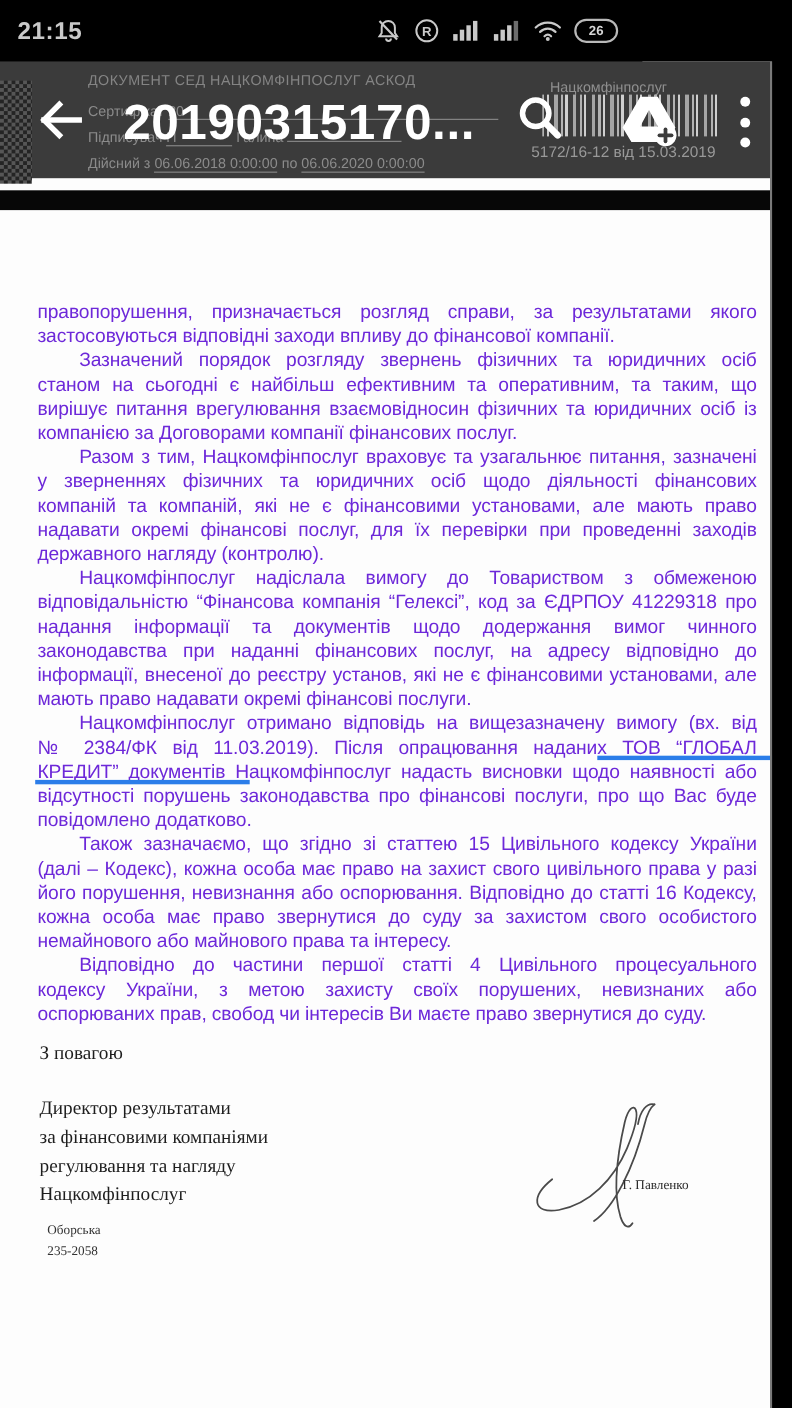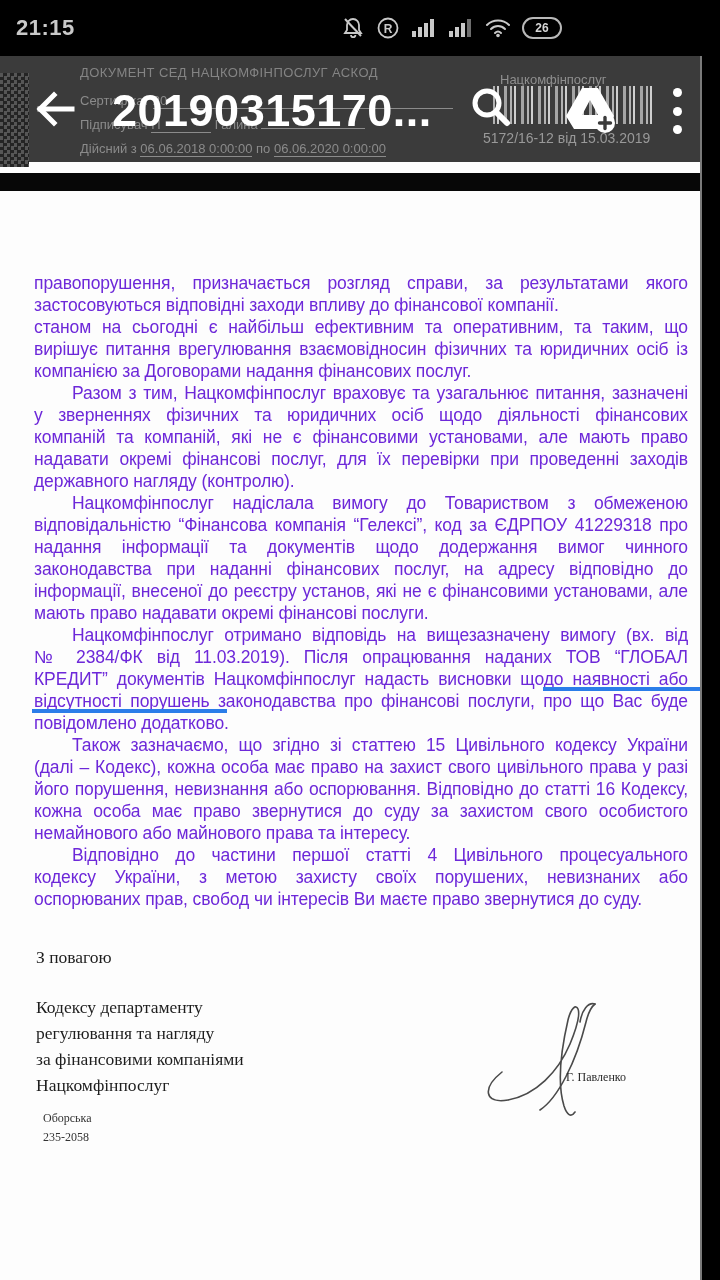--- a/index.html
+++ b/index.html
@@ -75,23 +75,24 @@
 </style>
 </head>
 <body>
 
 <div class="page">
   <div class="scan-black-band"></div>
 
   <div class="doc-body" id="doc-body">
       <div class="doc-line">правопорушення, призначається розгляд справи, за результатами якого</div>
       <div class="doc-line last">застосовуються відповідні заходи впливу до фінансової компанії.</div>
+      <div class="doc-line indent">Зазначений порядок розгляду звернень фізичних та юридичних осіб</div>
       <div class="doc-line">станом на сьогодні є найбільш ефективним та оперативним, та таким, що</div>
       <div class="doc-line">вирішує питання врегулювання взаємовідносин фізичних та юридичних осіб із</div>
-      <div class="doc-line last">компанією за Договорами надання фінансових послуг.</div>
+      <div class="doc-line last">компанією за Договорами компанії фінансових послуг.</div>
       <div class="doc-line indent">Разом з тим, Нацкомфінпослуг враховує та узагальнює питання, зазначені</div>
       <div class="doc-line">у зверненнях фізичних та юридичних осіб щодо діяльності фінансових</div>
       <div class="doc-line">компаній та компаній, які не є фінансовими установами, але мають право</div>
       <div class="doc-line">надавати окремі фінансові послуг, для їх перевірки при проведенні заходів</div>
       <div class="doc-line last">державного нагляду (контролю).</div>
       <div class="doc-line indent">Нацкомфінпослуг надіслала вимогу до Товариством з обмеженою</div>
       <div class="doc-line">відповідальністю “Фінансова компанія “Гелексі”, код за ЄДРПОУ 41229318 про</div>
       <div class="doc-line">надання інформації та документів щодо додержання вимог чинного</div>
       <div class="doc-line">законодавства при наданні фінансових послуг, на адресу відповідно до</div>
       <div class="doc-line">інформації, внесеної до реєстру установ, які не є фінансовими установами, але</div>
@@ -110,23 +111,23 @@
       <div class="doc-line">кодексу України, з метою захисту своїх порушених, невизнаних або</div>
       <div class="doc-line last">оспорюваних прав, свобод чи інтересів Ви маєте право звернутися до суду.</div>
     </div>
 
   <div class="blue-bar blue-bar-1"></div>
   <div class="blue-bar blue-bar-2"></div>
 
   <div class="doc-closing">З повагою</div>
 
   <div class="signoff" id="signoff">
-      <div>Кодексу департаменту</div>
+      <div>Директор результатами</div>
+      <div>за фінансовими компаніями</div>
       <div>регулювання та нагляду</div>
-      <div>за фінансовими компаніями</div>
       <div>Нацкомфінпослуг</div>
     </div>
 
   <svg class="signature-svg" width="150" height="120" viewBox="0 0 150 120">
     <g fill="none" stroke="#4a4a4a" stroke-width="1.6" stroke-linecap="round">
       <path d="M28,72 C8,88 10,104 34,100 C62,95 84,72 96,44 C103,27 106,14 104,9 C102,4 97,8 94,20 C88,46 82,80 90,106 C93,115 97,118 101,112"></path>
       <path d="M66,110 C84,98 102,62 112,22 C114,14 117,7 121,4"></path>
       <path d="M121,4 C114,2 108,10 106,22"></path>
     </g>
   </svg>

